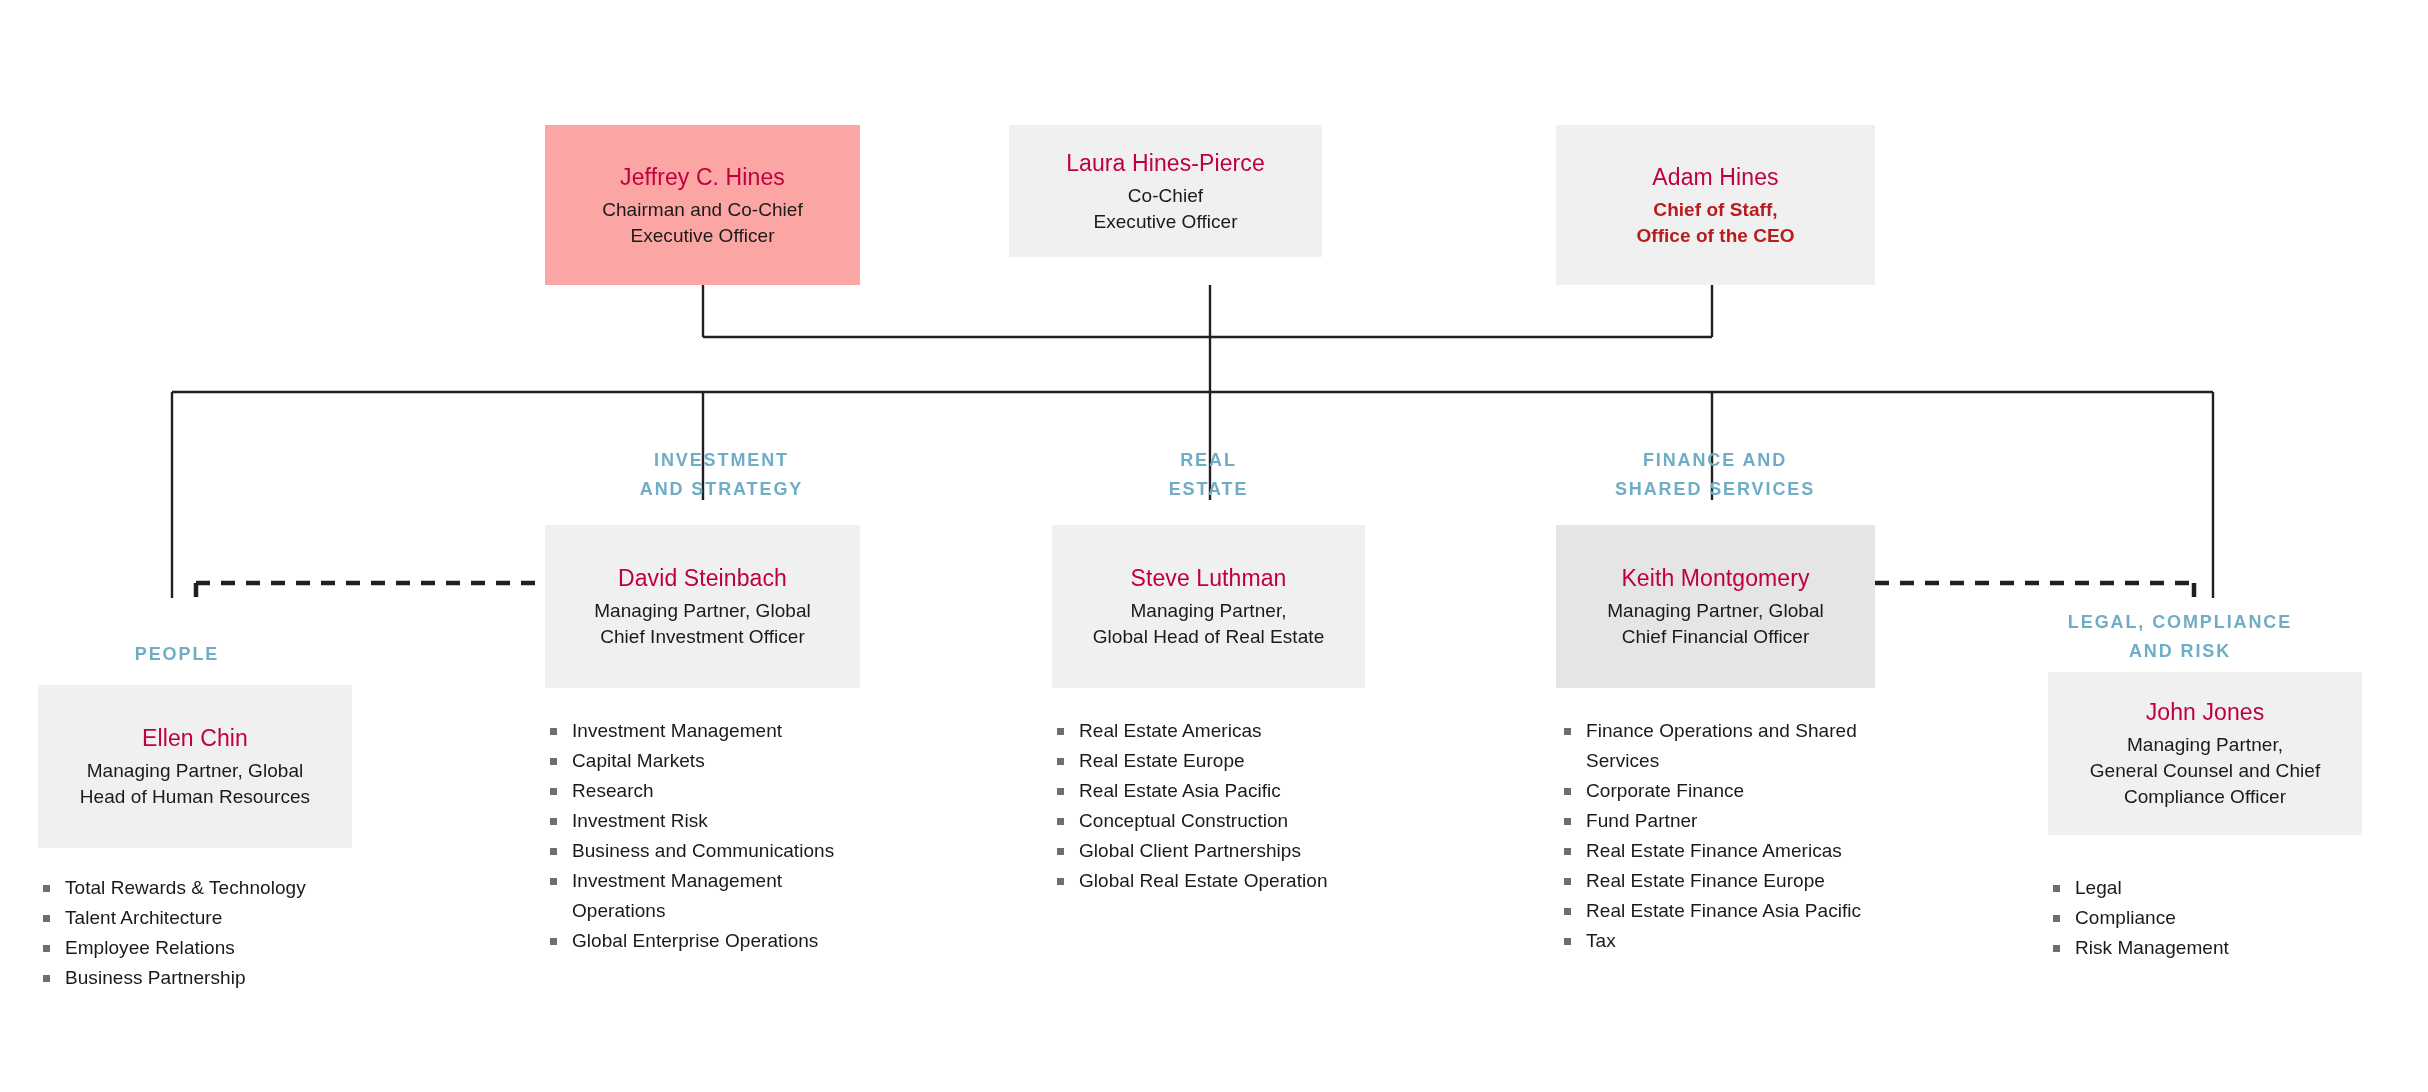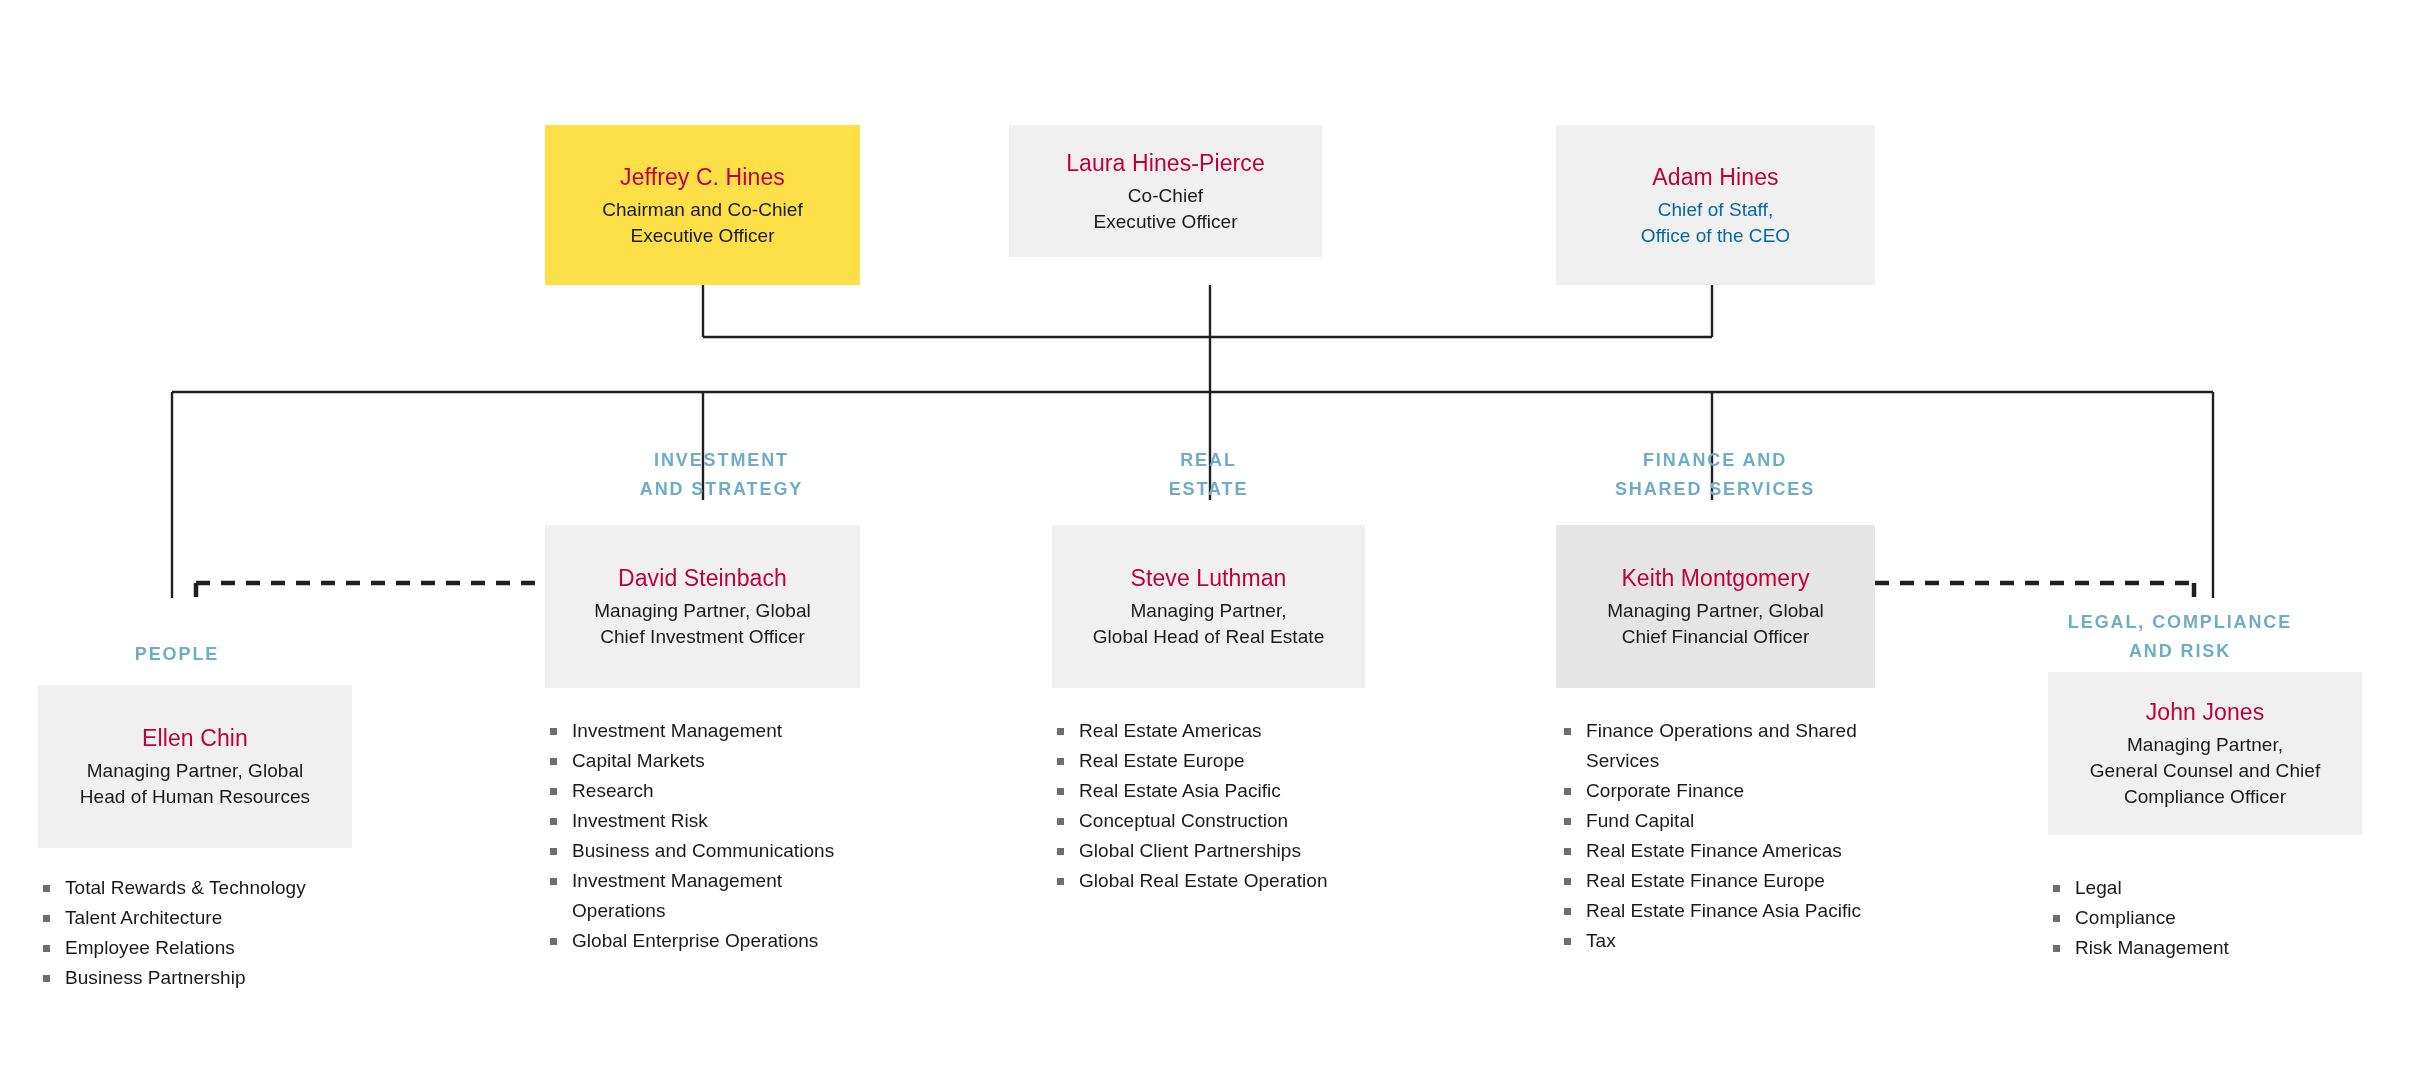--- a/index.html
+++ b/index.html
@@ -91,39 +91,39 @@
 
     <line x1="172" y1="392" x2="172" y2="598" stroke="#231f20" stroke-width="2.4"></line>
 
     <line x1="2213" y1="392" x2="2213" y2="598" stroke="#231f20" stroke-width="2.4"></line>
 
     <path d="M 196 583 L 196 602 M 196 583 L 545 583" stroke="#231f20" stroke-width="4.5" fill="none" stroke-dasharray="14 11" stroke-linecap="butt"></path>
 
     <path d="M 1875 583 L 2194 583 M 2194 583 L 2194 602" stroke="#231f20" stroke-width="4.5" fill="none" stroke-dasharray="14 11" stroke-linecap="butt"></path>
   </svg>
 
-  <div class="card" id="card-jeffrey" style="background: #fde047;">
+  <div class="card" id="card-jeffrey" style="background: #fca5a5;">
     <div class="pname" style="color: rgb(192, 0, 60);">Jeffrey C. Hines</div>
     <div class="ptitle" style="color: rgb(26, 26, 26);">
       <div>Chairman and Co-Chief</div>
       <div>Executive Officer</div>
     </div>
   </div>
 
   <div class="card" id="card-laura" style="background: rgb(240, 240, 240);">
     <div class="pname" style="color: rgb(192, 0, 60);">Laura Hines-Pierce</div>
     <div class="ptitle" style="color: rgb(26, 26, 26);">
       <div>Co-Chief</div>
       <div>Executive Officer</div>
     </div>
   </div>
 
   <div class="card" id="card-adam" style="background: rgb(240, 240, 240);">
     <div class="pname" style="color: rgb(192, 0, 60);">Adam Hines</div>
-    <div class="ptitle" style="color: #0369a1;">
+    <div class="ptitle" style="color: #b91c1c; font-weight: bold;">
       <div>Chief of Staff,</div>
       <div>Office of the CEO</div>
     </div>
   </div>
 
   <div class="divlabel" id="lab-investment" style="color: rgb(111, 173, 198);">
     <div>INVESTMENT</div>
     <div>AND STRATEGY</div>
   </div>
   <div class="divlabel" id="lab-realestate" style="color: rgb(111, 173, 198);">
@@ -202,21 +202,21 @@
       <li style="color: rgb(26, 26, 26);"><span class="bul" style="background: rgb(110, 110, 110);"></span><span>Real Estate Americas</span></li>
       <li style="color: rgb(26, 26, 26);"><span class="bul" style="background: rgb(110, 110, 110);"></span><span>Real Estate Europe</span></li>
       <li style="color: rgb(26, 26, 26);"><span class="bul" style="background: rgb(110, 110, 110);"></span><span>Real Estate Asia Pacific</span></li>
       <li style="color: rgb(26, 26, 26);"><span class="bul" style="background: rgb(110, 110, 110);"></span><span>Conceptual Construction</span></li>
       <li style="color: rgb(26, 26, 26);"><span class="bul" style="background: rgb(110, 110, 110);"></span><span>Global Client Partnerships</span></li>
       <li style="color: rgb(26, 26, 26);"><span class="bul" style="background: rgb(110, 110, 110);"></span><span>Global Real Estate Operation</span></li>
     </ul>
   <ul class="blist" id="list-finance">
       <li style="color: rgb(26, 26, 26);"><span class="bul" style="background: rgb(110, 110, 110);"></span><span>Finance Operations and Shared Services</span></li>
       <li style="color: rgb(26, 26, 26);"><span class="bul" style="background: rgb(110, 110, 110);"></span><span>Corporate Finance</span></li>
-      <li style="color: rgb(26, 26, 26);"><span class="bul" style="background: rgb(110, 110, 110);"></span><span>Fund Capital</span></li>
+      <li style="color: rgb(26, 26, 26);"><span class="bul" style="background: rgb(110, 110, 110);"></span><span>Fund Partner</span></li>
       <li style="color: rgb(26, 26, 26);"><span class="bul" style="background: rgb(110, 110, 110);"></span><span>Real Estate Finance Americas</span></li>
       <li style="color: rgb(26, 26, 26);"><span class="bul" style="background: rgb(110, 110, 110);"></span><span>Real Estate Finance Europe</span></li>
       <li style="color: rgb(26, 26, 26);"><span class="bul" style="background: rgb(110, 110, 110);"></span><span>Real Estate Finance Asia Pacific</span></li>
       <li style="color: rgb(26, 26, 26);"><span class="bul" style="background: rgb(110, 110, 110);"></span><span>Tax</span></li>
     </ul>
   <ul class="blist" id="list-legal">
       <li style="color: rgb(26, 26, 26);"><span class="bul" style="background: rgb(110, 110, 110);"></span><span>Legal</span></li>
       <li style="color: rgb(26, 26, 26);"><span class="bul" style="background: rgb(110, 110, 110);"></span><span>Compliance</span></li>
       <li style="color: rgb(26, 26, 26);"><span class="bul" style="background: rgb(110, 110, 110);"></span><span>Risk Management</span></li>
     </ul>

